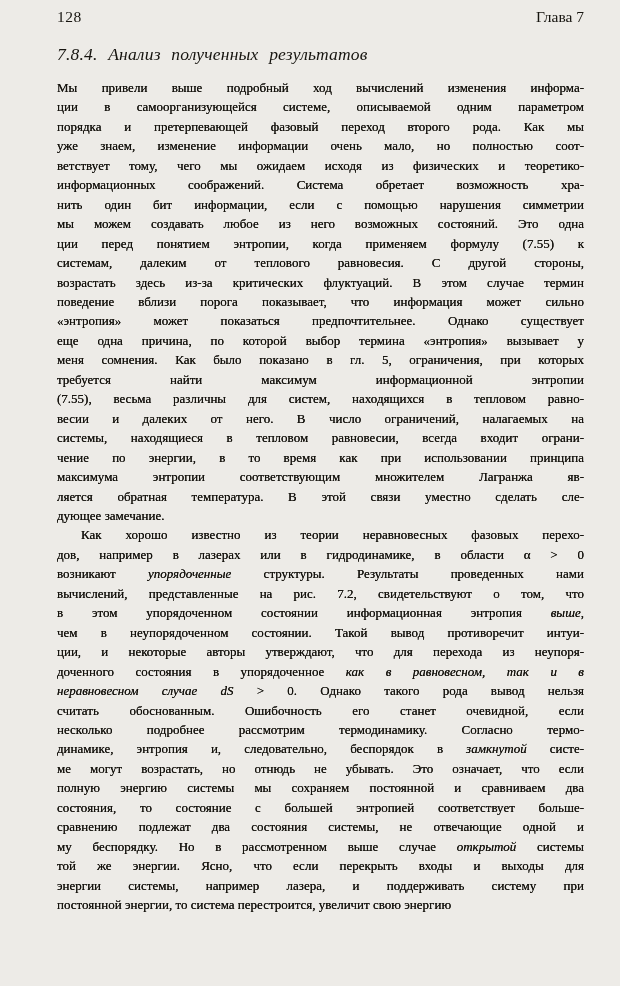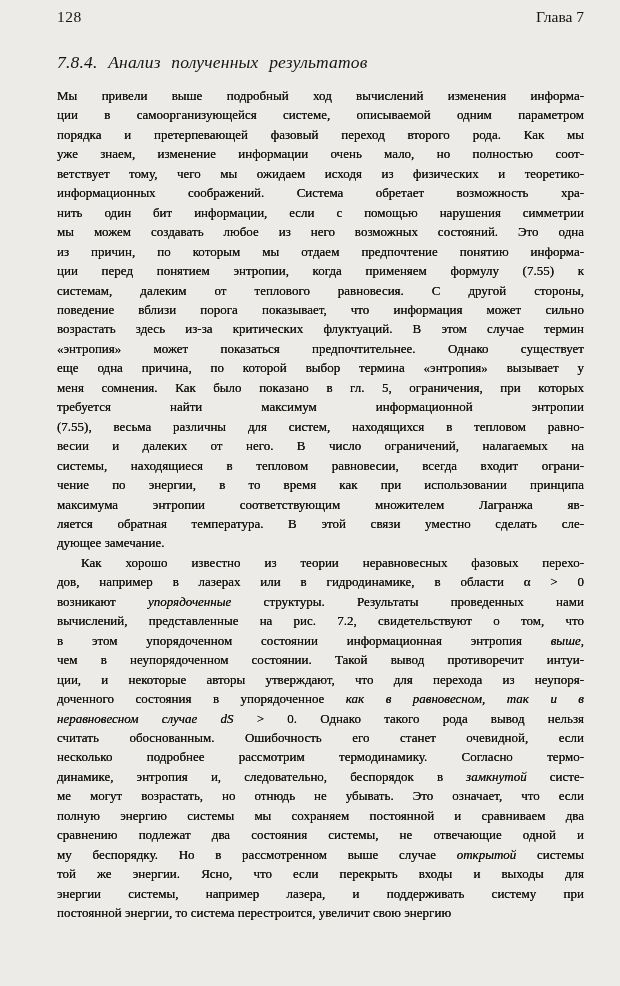--- a/index.html
+++ b/index.html
@@ -9,21 +9,21 @@
     font-family:"Liberation Serif", serif;
     color:#16140f;
     overflow:hidden;
   }
   .page{position:relative;width:620px;height:986px;overflow:hidden;}
   .content{position:absolute;left:57px;top:0;width:527px;}
   .pagehead{position:relative;height:20px;margin-top:8px;font-size:15.5px;}
   .pagenum{position:absolute;left:0;top:0;letter-spacing:.5px;}
   .runhead{position:absolute;left:0;right:0;top:0;text-align:right;}
   .heading{
-    margin-top:24px;
+    margin-top:16px;
     font-style:italic;
     font-size:17.5px;
     word-spacing:6px;
     letter-spacing:.2px;
   }
   .bodytext{
     margin-top:13px;
     font-size:13px;
     line-height:19.45px;
     text-shadow:0 0 .35px currentColor; 
@@ -53,25 +53,24 @@
     <div class="bodytext">
         <div class="para">
           <div class="line"><span>Мы привели выше подробный ход вычислений изменения информа-</span></div>
           <div class="line"><span>ции в самоорганизующейся системе, описываемой одним параметром</span></div>
           <div class="line"><span>порядка и претерпевающей фазовый переход второго рода. Как мы</span></div>
           <div class="line"><span>уже знаем, изменение информации очень мало, но полностью соот-</span></div>
           <div class="line"><span>ветствует тому, чего мы ожидаем исходя из физических и теоретико-</span></div>
           <div class="line"><span>информационных соображений. Система обретает возможность хра-</span></div>
           <div class="line"><span>нить один бит информации, если с помощью нарушения симметрии</span></div>
           <div class="line"><span>мы можем создавать любое из него возможных состояний. Это одна</span></div>
-          <div class="line"><span>из причин, по которым мы отдаем предпочтение понятию информа-</span></div>
           <div class="line"><span>ции перед понятием энтропии, когда применяем формулу (7.55) к</span></div>
           <div class="line"><span>системам, далеким от теплового равновесия. С другой стороны,</span></div>
+          <div class="line"><span>возрастать здесь из-за критических флуктуаций. В этом случае термин</span></div>
           <div class="line"><span>поведение вблизи порога показывает, что информация может сильно</span></div>
-          <div class="line"><span>возрастать здесь из-за критических флуктуаций. В этом случае термин</span></div>
           <div class="line"><span>«энтропия» может показаться предпочтительнее. Однако существует</span></div>
           <div class="line"><span>еще одна причина, по которой выбор термина «энтропия» вызывает у</span></div>
           <div class="line"><span>меня сомнения. Как было показано в гл. 5, ограничения, при которых</span></div>
           <div class="line"><span>требуется найти максимум информационной энтропии</span></div>
           <div class="line"><span>(7.55), весьма различны для систем, находящихся в тепловом равно-</span></div>
           <div class="line"><span>весии и далеких от него. В число ограничений, налагаемых на</span></div>
           <div class="line"><span>системы, находящиеся в тепловом равновесии, всегда входит ограни-</span></div>
           <div class="line"><span>чение по энергии, в то время как при использовании принципа</span></div>
           <div class="line"><span>максимума энтропии соответствующим множителем Лагранжа яв-</span></div>
           <div class="line"><span>ляется обратная температура. В этой связи уместно сделать сле-</span></div>
@@ -85,20 +84,21 @@
           <div class="line"><span>в этом упорядоченном состоянии информационная энтропия </span><span class="em">выше</span><span>,</span></div>
           <div class="line"><span>чем в неупорядоченном состоянии. Такой вывод противоречит интуи-</span></div>
           <div class="line"><span>ции, и некоторые авторы утверждают, что для перехода из неупоря-</span></div>
           <div class="line"><span>доченного состояния в упорядоченное </span><span class="em">как в равновесном, так и в</span></div>
           <div class="line"><span class="em">неравновесном случае dS</span><span> &gt; 0. Однако такого рода вывод нельзя</span></div>
           <div class="line"><span>считать обоснованным. Ошибочность его станет очевидной, если</span></div>
           <div class="line"><span>несколько подробнее рассмотрим термодинамику. Согласно термо-</span></div>
           <div class="line"><span>динамике, энтропия и, следовательно, беспорядок в </span><span class="em">замкнутой</span><span> систе-</span></div>
           <div class="line"><span>ме могут возрастать, но отнюдь не убывать. Это означает, что если</span></div>
           <div class="line"><span>полную энергию системы мы сохраняем постоянной и сравниваем два</span></div>
+          <div class="line"><span>состояния, то состояние с большей энтропией соответствует больше-</span></div>
           <div class="line"><span>сравнению подлежат два состояния системы, не отвечающие одной и</span></div>
           <div class="line"><span>му беспорядку. Но в рассмотренном выше случае </span><span class="em">открытой</span><span> системы</span></div>
           <div class="line"><span>той же энергии. Ясно, что если перекрыть входы и выходы для</span></div>
           <div class="line"><span>энергии системы, например лазера, и поддерживать систему при</span></div>
           <div class="line last"><span>постоянной энергии, то система перестроится, увеличит свою энергию</span></div>
         </div>
       </div>
 
   </div>
 </div>

